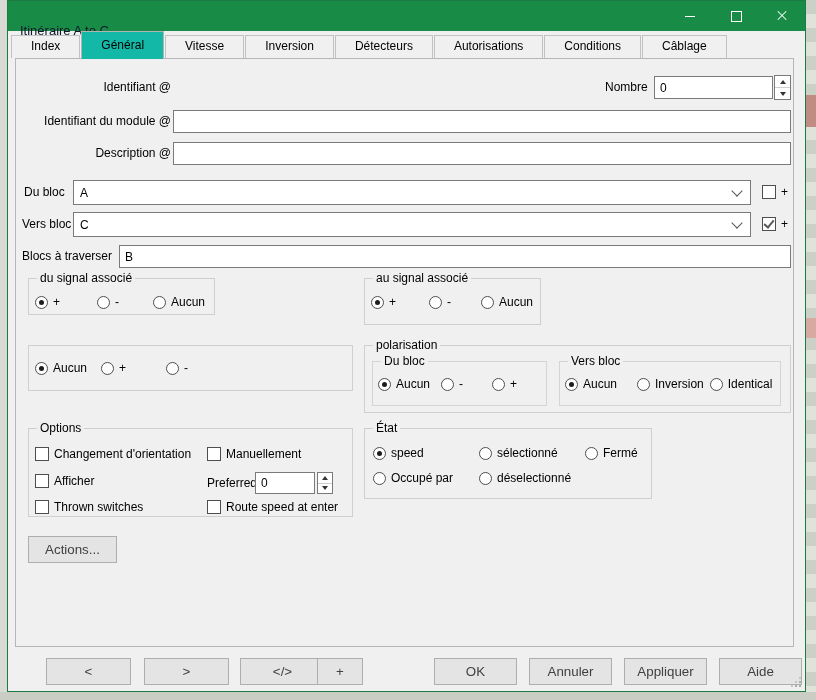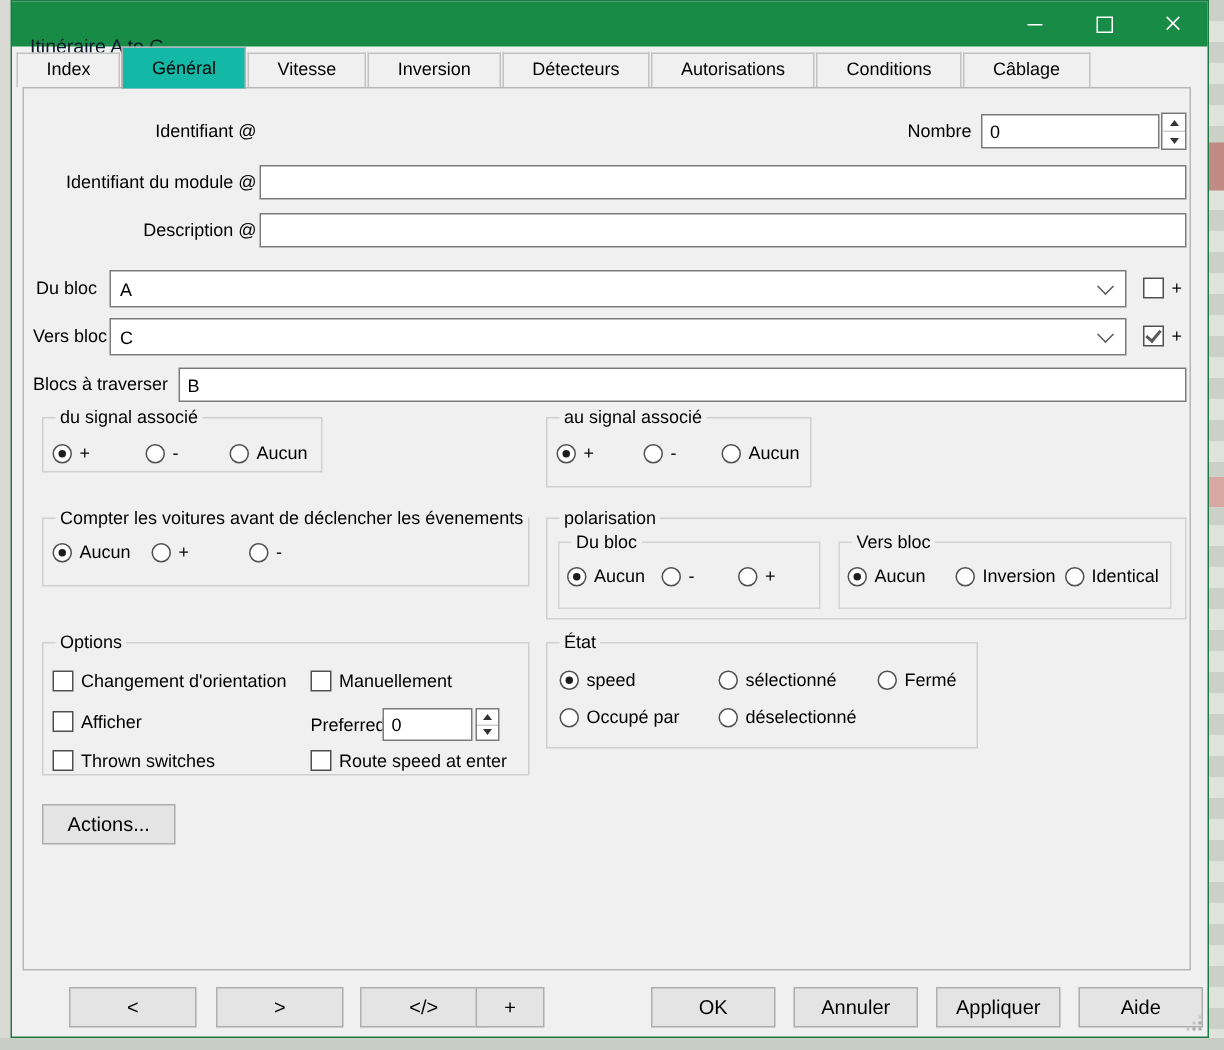--- a/index.html
+++ b/index.html
@@ -56,21 +56,21 @@
   .opt{display:inline-flex;align-items:center;white-space:nowrap}
   .radio{width:13px;height:13px;border:1px solid #4e4e4e;border-radius:50%;background:#fff;
     margin-right:5px;box-sizing:border-box;position:relative;flex:none}
   .radio.on::after{content:"";position:absolute;left:3px;top:3px;width:5px;height:5px;background:#1d1d1d;border-radius:50%}
   .cb{width:14px;height:14px;border:1px solid #4e4e4e;background:#fff;margin-right:5px;box-sizing:border-box;position:relative;flex:none}
   .cb.on::after{content:"";position:absolute;left:3px;top:0;width:4px;height:8px;
     border-right:2px solid #5a5a5a;border-bottom:2px solid #5a5a5a;transform:rotate(40deg)}
   .optrow{position:absolute;display:flex;align-items:center}
 
   .btn{position:absolute;box-sizing:border-box;border:1px solid #aeaeae;background:#e4e4e4;
-    display:flex;align-items:center;justify-content:center;color:#000000}
+    display:flex;align-items:center;justify-content:center;color:#404040}
 
   .grip{position:absolute;right:3px;bottom:3px;width:10px;height:10px}
   .grip::after{content:"";position:absolute;left:7px;top:7px;width:2px;height:2px;background:#a9a9a9;
     box-shadow:-4px 0 #a9a9a9,0 -4px #a9a9a9,-4px -4px #c5c5c5,-8px 0 #c5c5c5,0 -8px #c5c5c5}
 </style>
 </head>
 <body>
 
 <div class="bg-right"></div>
 <div class="bg-patch" style="top:95px;height:32px;background:#bf8b82"></div>
@@ -176,21 +176,20 @@
         <span>-</span>
       </span>
       <span class="opt">
         <span class="radio"></span>
         <span>Aucun</span>
       </span>
     </div>
   </div>
 
   <div class="grp" style="left:20px;top:344px;width:325px;height:46px">
-    <span class="grp-title">Compter les voitures avant de déclencher les évenements</span>
     <div class="optrow" style="left:6px;top:15px">
       <span class="opt" style="margin-right:14px">
         <span class="radio on"></span>
         <span>Aucun</span>
       </span>
       <span class="opt" style="margin-right:40px">
         <span class="radio"></span>
         <span>+</span>
       </span>
       <span class="opt">

